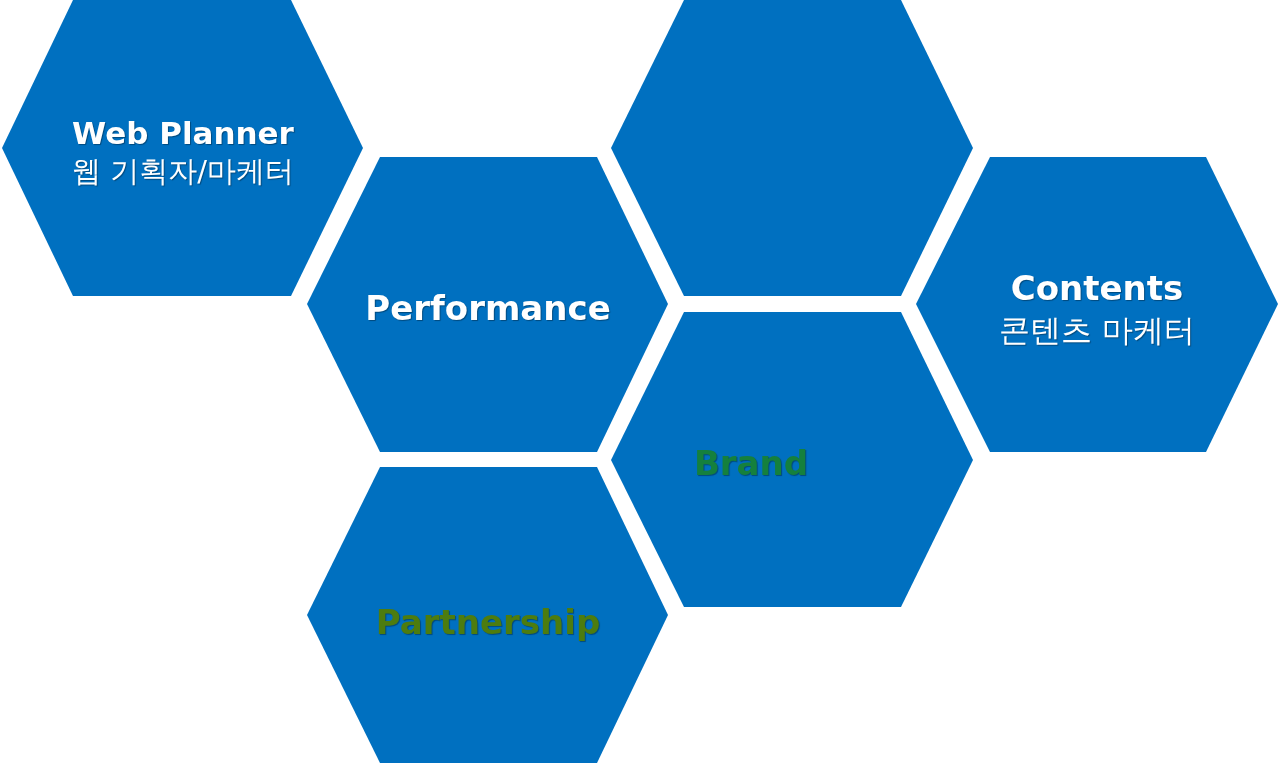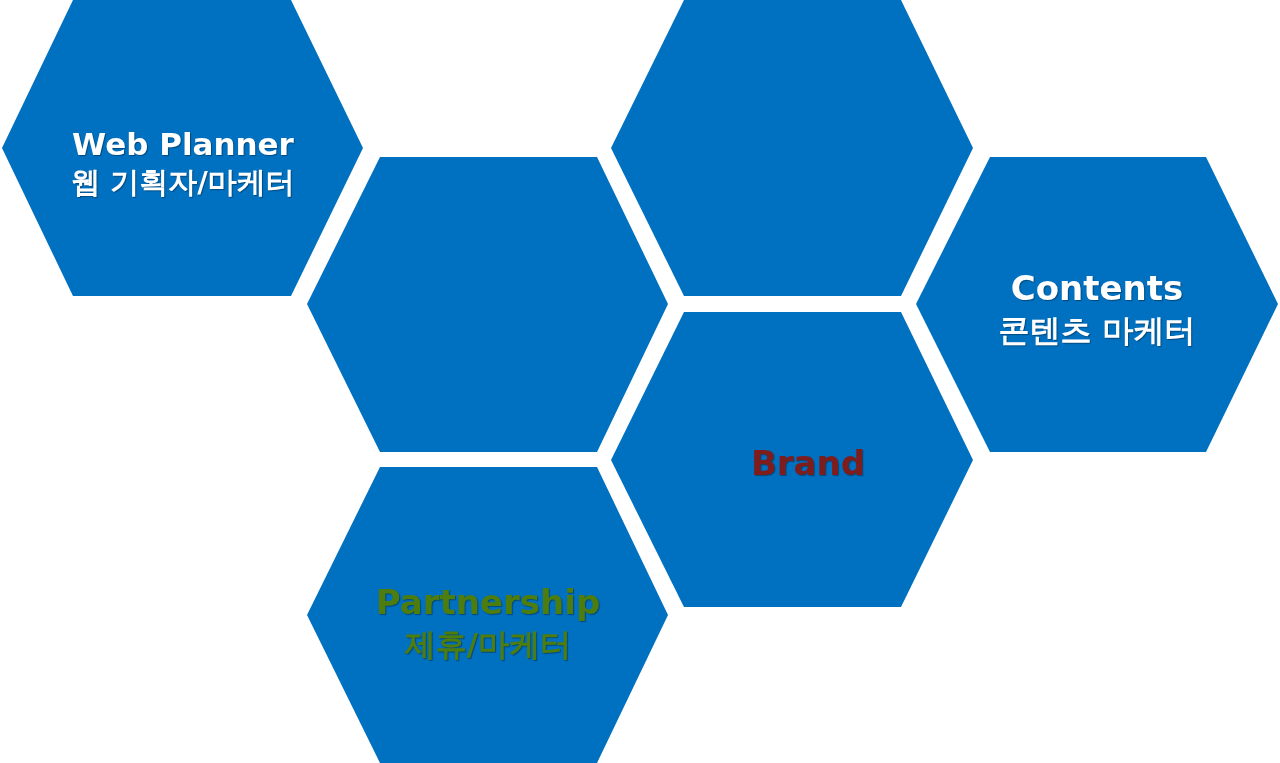--- a/index.html
+++ b/index.html
@@ -10,52 +10,52 @@
       text-align: center;
       color: #ffffff;
       font-family: "DejaVu Sans", "Liberation Sans", sans-serif;
       font-weight: bold;
       text-shadow: 1px 1px 1px rgba(0,0,0,0.35);
       transform: translate(-50%, -50%);
       white-space: nowrap;
       line-height: 1.3;
     }
     .hex-label .en { font-size: 34px; display: block; letter-spacing: 0px; }
-    .hex-label .ko { font-size: 31px; display: block; font-weight: bold; }
+    .hex-label .ko { font-size: 31px; display: block; font-weight: normal; }
     .hex-label.small .en { font-size: 31px; }
     .hex-label.small .ko { font-size: 29px; }
   </style>
 </head>
 <body style="background: rgb(255, 255, 255);">
 
 <svg id="hexsvg" viewBox="0 0 1280 763" xmlns="http://www.w3.org/2000/svg">
   <polygon points="2,148 73,0 291,0 363,148 291,296 73,296" fill="#0070C0"></polygon>
   <polygon points="307,304 380,157 597,157 668,304 597,452 380,452" fill="#0070C0"></polygon>
   <polygon points="611,148 684,0 901,0 973,148 901,296 684,296" fill="#0070C0"></polygon>
   <polygon points="916,304 990,157 1206,157 1278,304 1206,452 990,452" fill="#0070C0"></polygon>
   <polygon points="611,460 684,312 901,312 973,460 901,607 684,607" fill="#0070C0"></polygon>
   <polygon points="307,615 380,467 597,467 668,615 597,763 380,763" fill="#0070C0"></polygon>
 </svg>
 
-<div class="hex-label small" style="left: 183px; top: 163px; color: rgb(255, 255, 255);">
+<div class="hex-label small" style="left: 183px; top: 152px; color: rgb(255, 255, 255);">
   <span class="en">Web Planner</span>
   <span class="ko">웹 기획자/마케터</span>
 </div>
 
 <div class="hex-label" style="left: 488px; top: 308px; color: rgb(255, 255, 255);">
+  <span class="en">Performance</span>
 </div>
 
 <div class="hex-label" style="left: 792px; top: 152px; color: rgb(255, 255, 255);">
 </div>
 
 <div class="hex-label" style="left: 1097px; top: 308px; color: rgb(255, 255, 255);">
   <span class="en">Contents</span>
   <span class="ko">콘텐츠 마케터</span>
 </div>
 
-<div class="hex-label" style="left: 808px; top: 463px; color: #7f1d1d;">
+<div class="hex-label" style="left: 751px; top: 463px; color: #15803d;">
   <span class="en">Brand</span>
 </div>
 
 <div class="hex-label" style="left: 488px; top: 622px; color: #4d7c0f;">
   <span class="en">Partnership</span>
-  <span class="ko">제휴/마케터</span>
 </div>
 
 </body></html>

